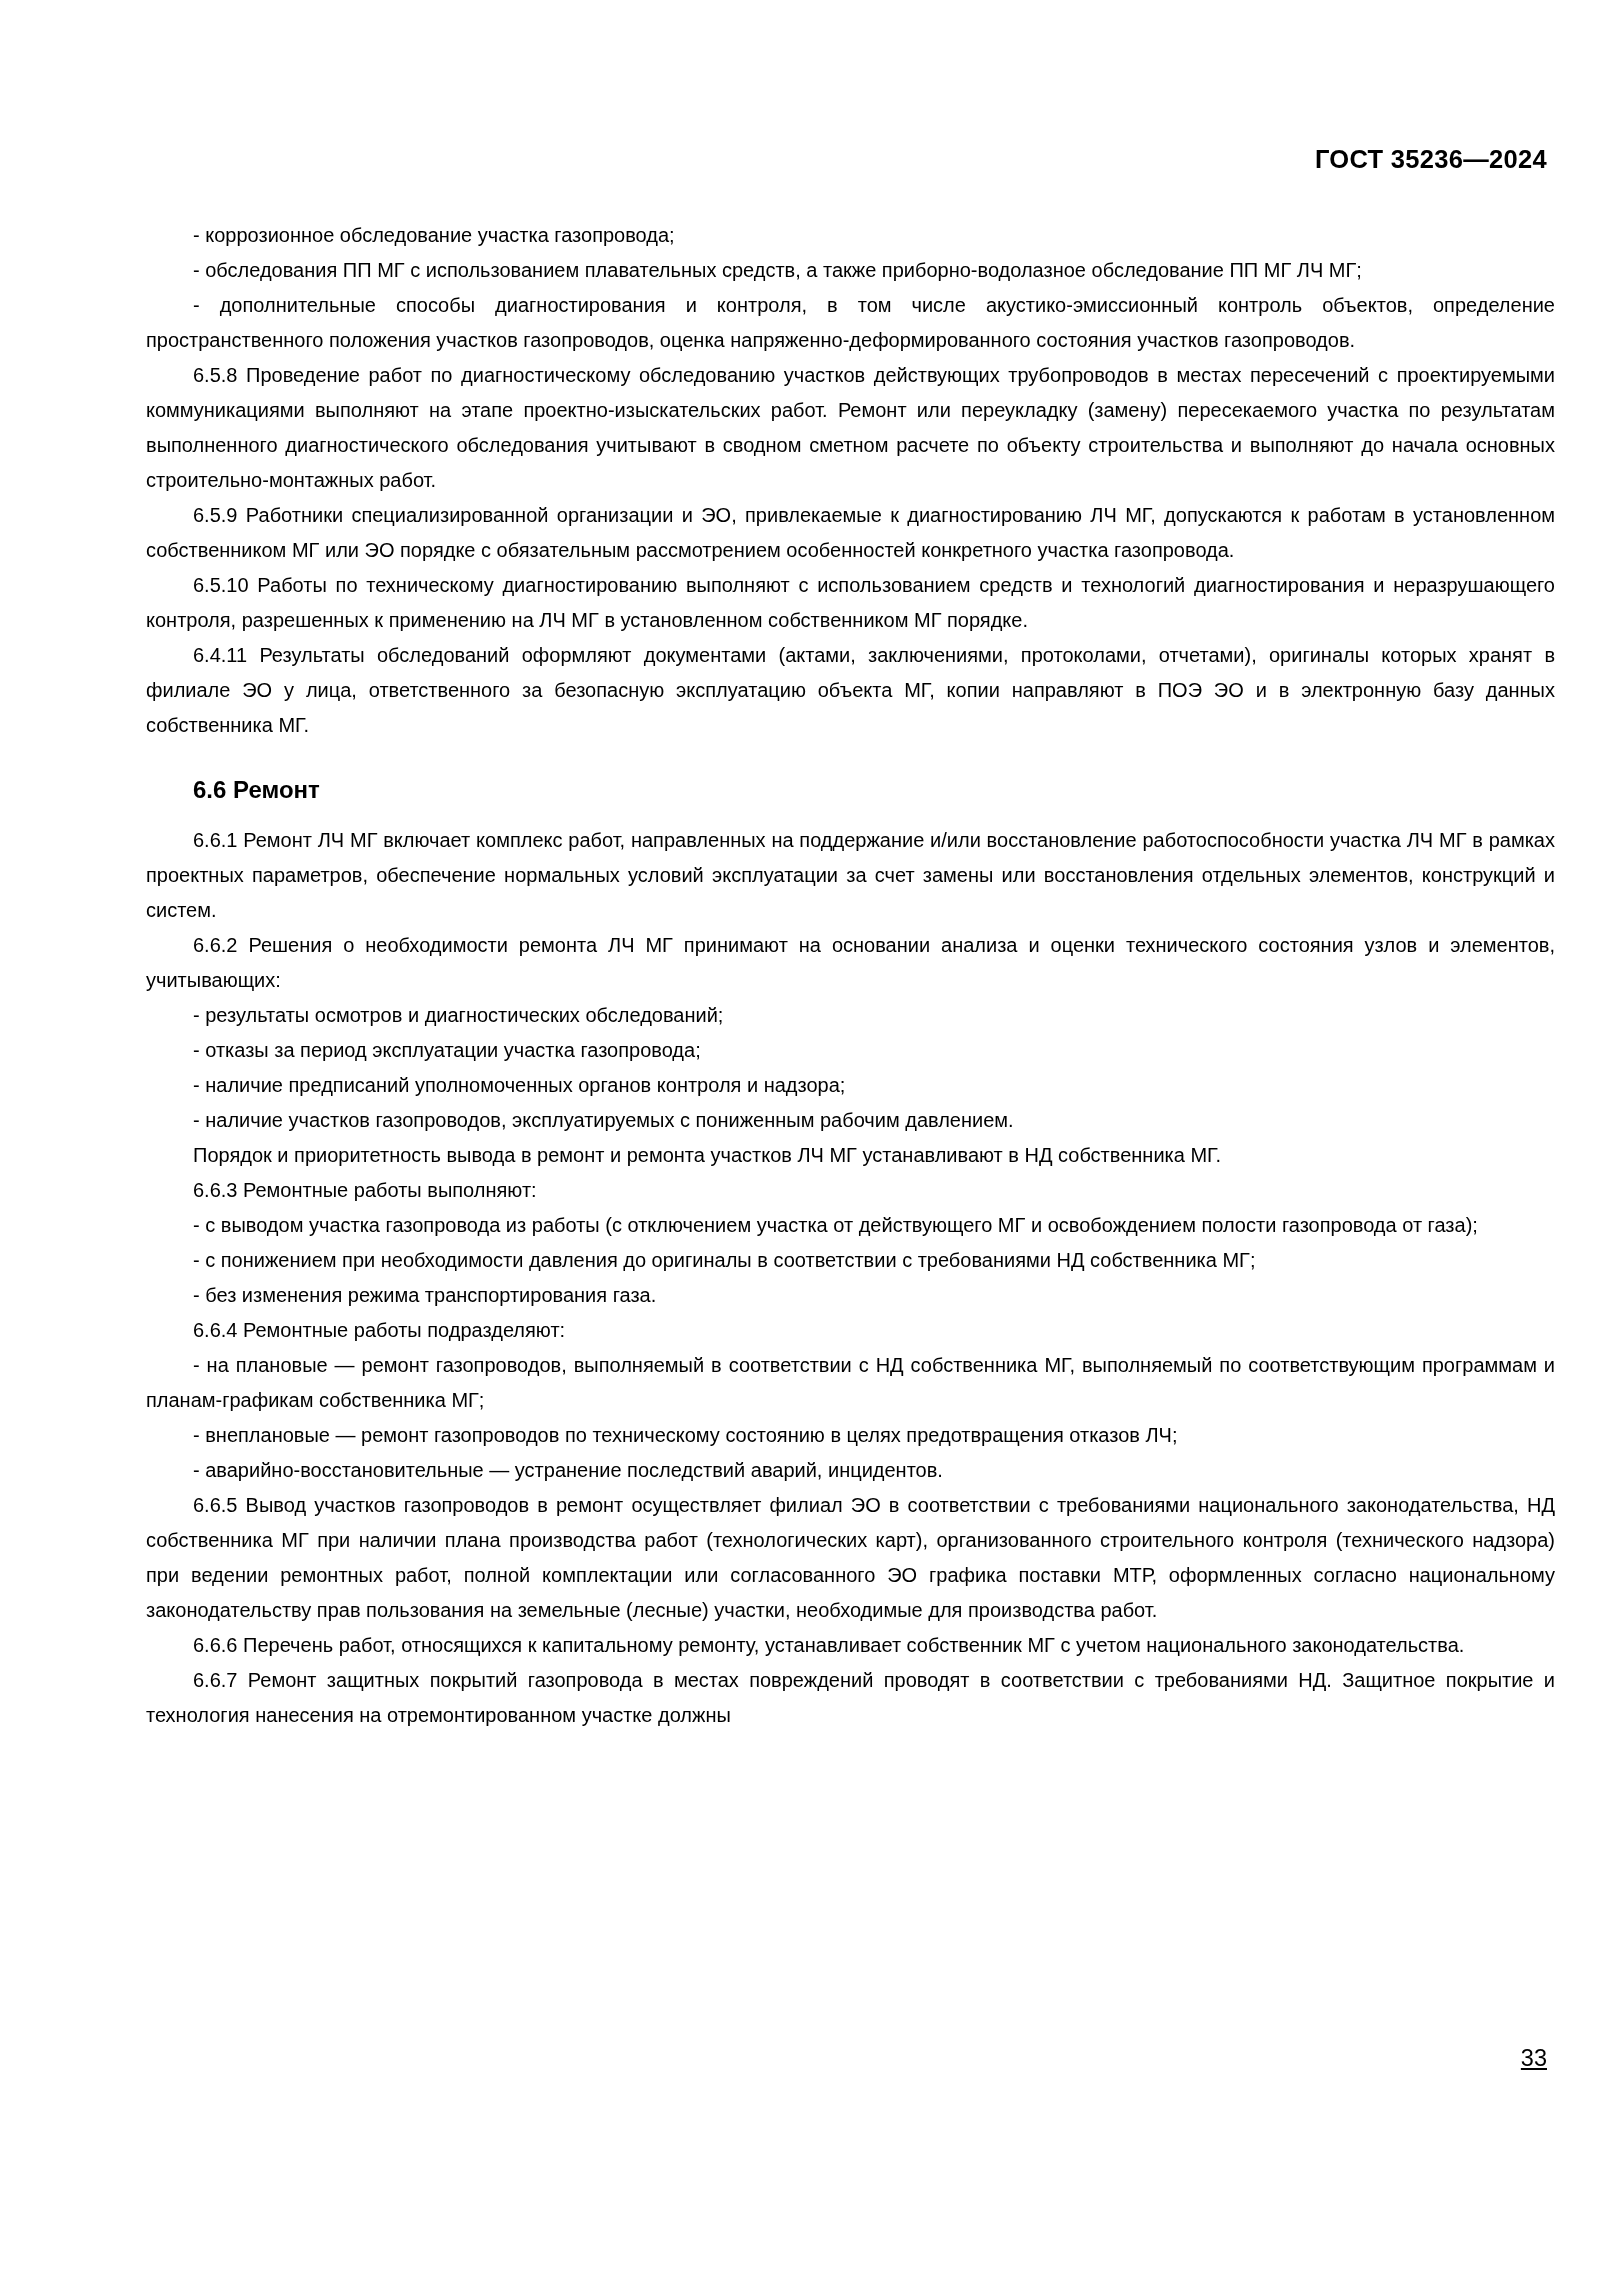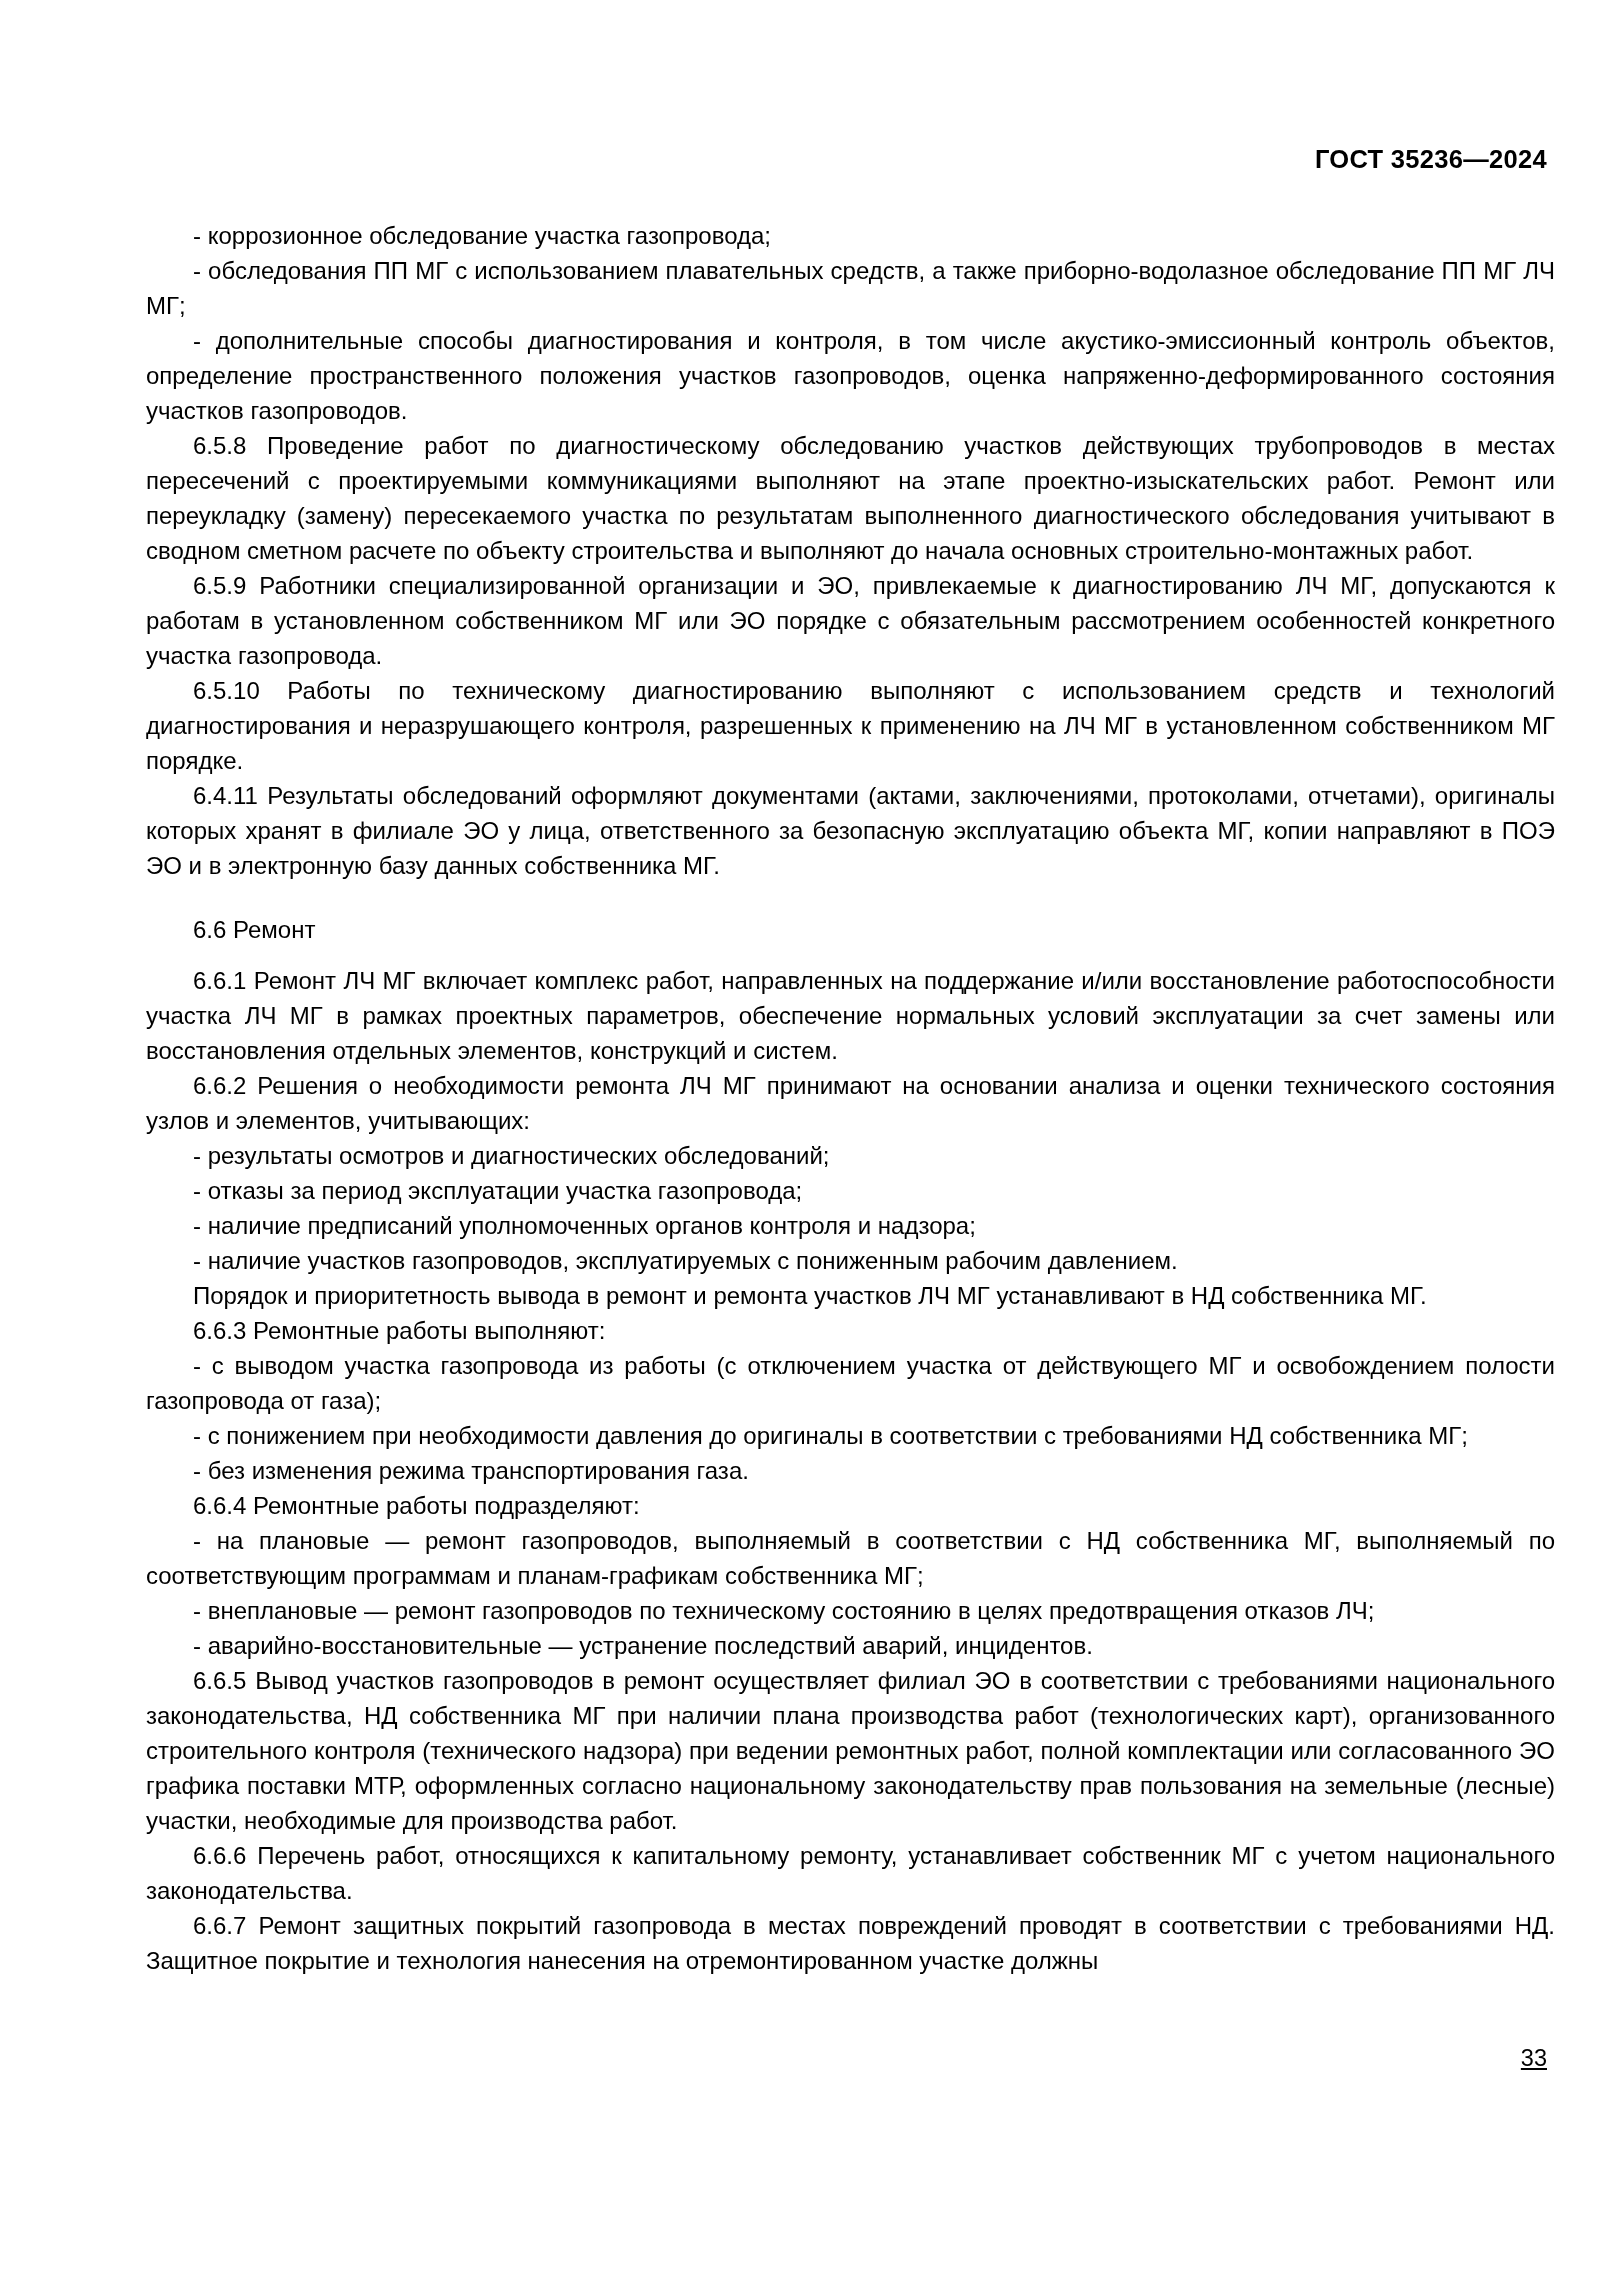--- a/index.html
+++ b/index.html
@@ -33,35 +33,35 @@
     white-space: nowrap;
   }
   .content {
     position: absolute;
     left: 110px;
     top: 218px;
     width: 1409px;
   }
   p {
     margin: 0 0 0 0;
-    font-size: 24px;
+    font-size: 20px;
     line-height: 35px;
     text-align: justify;
     text-justify: inter-word;
     hyphens: manual;
   }
   p.ind {
     text-indent: 47px;
   }
   p.dash {
     text-indent: 47px;
   }
   .section-title {
     font-size: 24px;
-    font-weight: normal;
+    font-weight: bold;
     line-height: 35px;
     margin-top: 29px;
     margin-bottom: 15.7px;
     text-indent: 47px;
   }
   .pagenum {
     position: absolute;
     right: 110px;
     top: 2045px;
     font-size: 23.5px;

